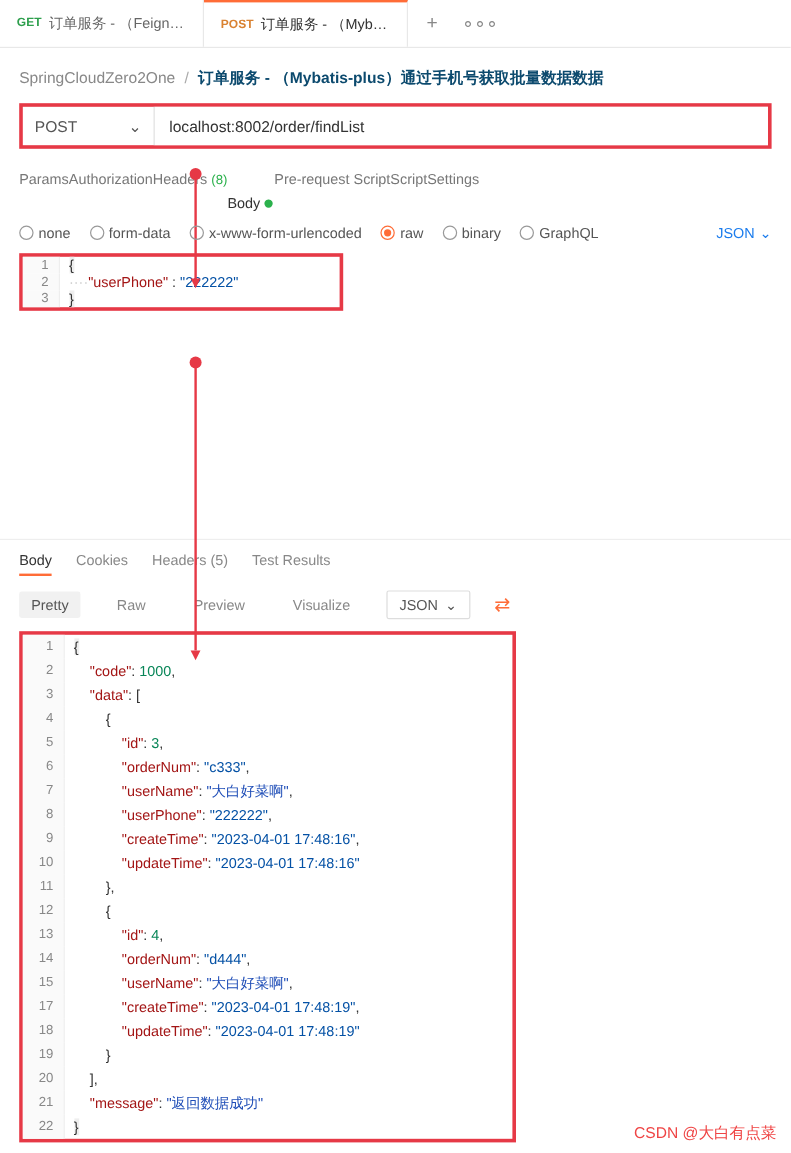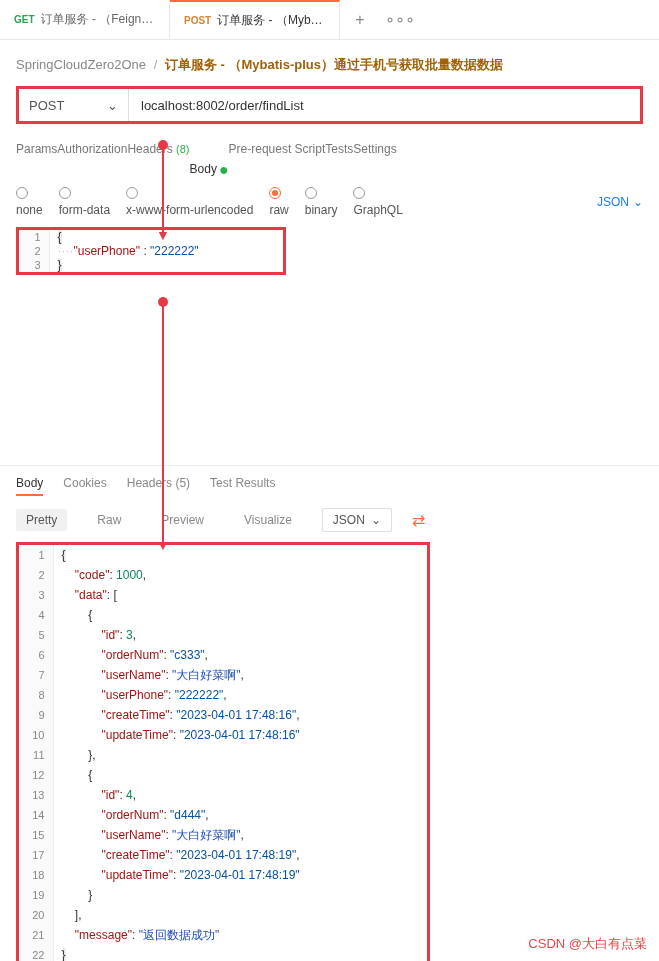--- a/index.html
+++ b/index.html
@@ -7,39 +7,39 @@
 .tabs { display:flex; height:40px; border-bottom:1px solid #e8e8e8; align-items:stretch; }
 .tab { display:flex; align-items:center; padding:0 14px; border-right:1px solid #e8e8e8; color:#666; white-space:nowrap; overflow:hidden; max-width:170px; cursor:pointer;text-align:center; }
 .tab .method-get { color:#2e9f4d; font-size:10px; font-weight:600; margin-right:6px; }
 .tab .method-post { color:#d98232; font-size:10px; font-weight:600; margin-right:6px; }
 .tab.active { border-top:2px solid #ff6c37; color:#333; }
 .tab .title { font-size:12px; text-overflow:ellipsis; overflow:hidden; }
 .tab-add, .tab-more { width:40px; display:flex; align-items:center; justify-content:center; color:#888; font-size:16px; cursor:pointer; }
 .breadcrumb { padding:16px 16px 12px; font-size:13px; }
 .breadcrumb .coll { color:#888; }
 .breadcrumb .sep { color:#aaa; margin:0 4px; }
-.breadcrumb .name { color:#a16207; font-weight:600; }
+.breadcrumb .name { color:#0c4a6e; font-weight:600; }
 
 .url-row-wrap { padding:0 16px; }
 .url-row { display:flex; border:3px solid #e63946; height:38px; align-items:stretch; }
 .method-sel { width:110px; border-right:1px solid #ddd; display:flex; align-items:center; justify-content:space-between; padding:0 10px; color:#555; font-size:13px; cursor:pointer; }
 .url-input { flex:1; border:none; outline:none; padding:0 12px; font-size:13px; color:#333; }
 
 .arrow-line { position:absolute; width:2px; background:#e63946; left:162px; }
 .arrow-blob { position:absolute; width:10px; height:10px; background:#e63946; border-radius:50%; left:158px; }
 .arrow-head { position:absolute; left:156px; color:#e63946; font-size:14px; line-height:1; }
 
 .req-tabs { display:flex; padding:18px 16px 8px; color:#777; font-size:12px; }
 .req-tabs .rt { cursor:pointer; }
 .req-tabs .rt.active { color:#333;margin-top:19px; }
 .dot { color:#2bb14c; font-size:16px; margin-left:2px; vertical-align:middle; }
 .count { color:#2bb14c; font-size:11px; }
 
 .body-type-row { display:flex; align-items:center; padding:0 16px 10px; gap:16px; color:#555; font-size:12px; }
-.radio { display:inline-flex; gap:4px; cursor:pointer;flex-direction:column; }
+.radio { display:inline-flex; align-items:center; gap:4px; cursor:pointer; }
 .radio .r { width:12px; height:12px; border-radius:50%; border:1px solid #999; display:inline-block; position:relative; }
 .radio.sel .r { border-color:#ff6c37; }
 .radio.sel .r::after { content:""; position:absolute; width:6px; height:6px; background:#ff6c37; border-radius:50%; top:2px; left:2px; }
 .format-sel { color:#1b7ced; cursor:pointer; display:inline-flex; align-items:center; gap:4px; margin-left:auto; }
 .chev { color:#1b7ced; }
 
 .editor-wrap { padding:0 16px; }
 .editor { border:3px solid #e63946; width:270px; font-family:Consolas,Menlo,monospace; font-size:12px; background:#fff; }
 .editor table { border-collapse:collapse; width:100%; }
 .editor td.ln { width:30px; text-align:right; color:#888; padding:0 8px 0 4px; border-right:1px solid #eee; background:#fafafa; font-size:11px; }
@@ -107,21 +107,21 @@
 <div class="arrow-blob" style="top:140px;"></div>
 <div class="arrow-line" style="top:145px;height:90px;"></div>
 <div class="arrow-head" style="top:228px;">▼</div>
 
 <div class="req-tabs">
   <span class="rt">Params</span>
   <span class="rt">Authorization</span>
   <span class="rt"><span>Headers</span> <span class="count">(8)</span></span>
   <span class="rt active"><span>Body</span><span class="dot">●</span></span>
   <span class="rt">Pre-request Script</span>
-  <span class="rt">Tests</span>
+  <span class="rt">Script</span>
   <span class="rt">Settings</span>
 </div>
 
 <div class="body-type-row">
   <span class="radio">
       <span class="r"></span>
       <span>none</span>
     </span>
   <span class="radio">
       <span class="r"></span>

